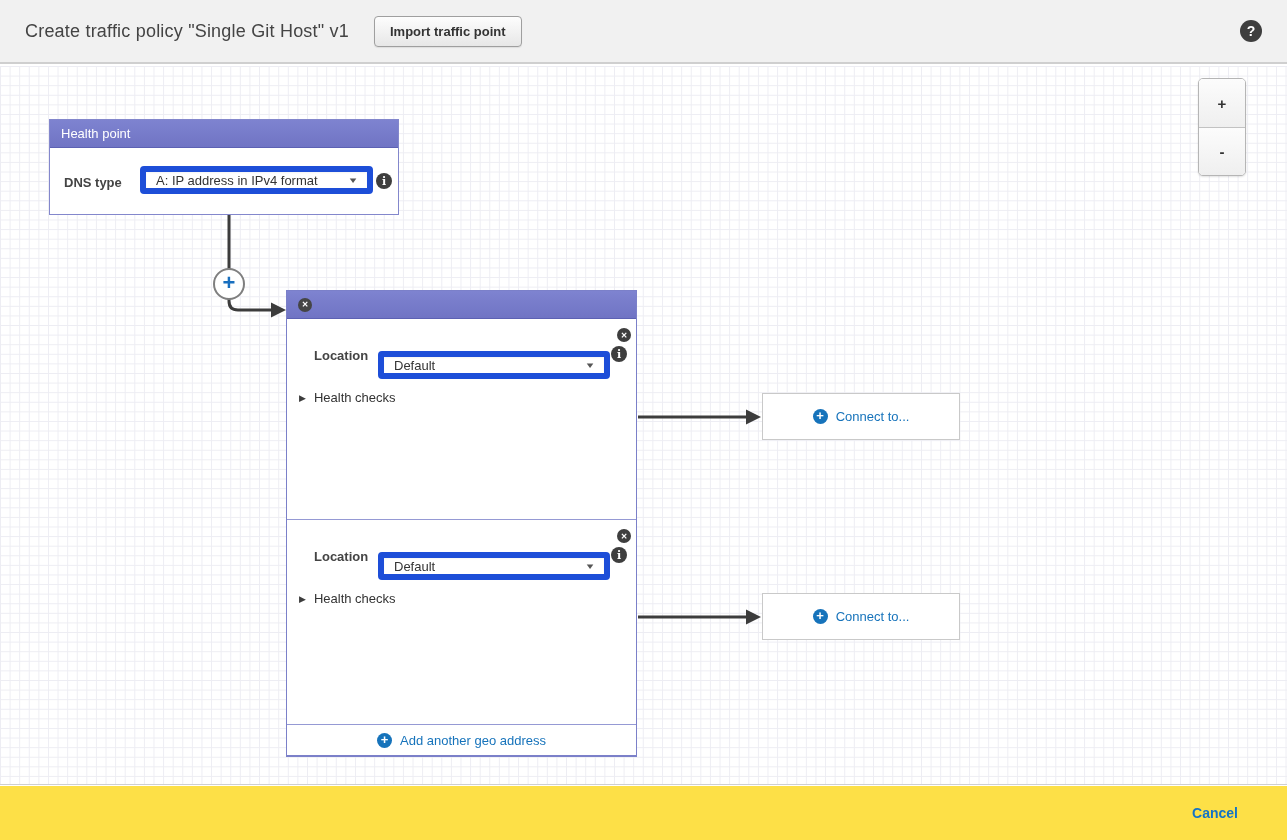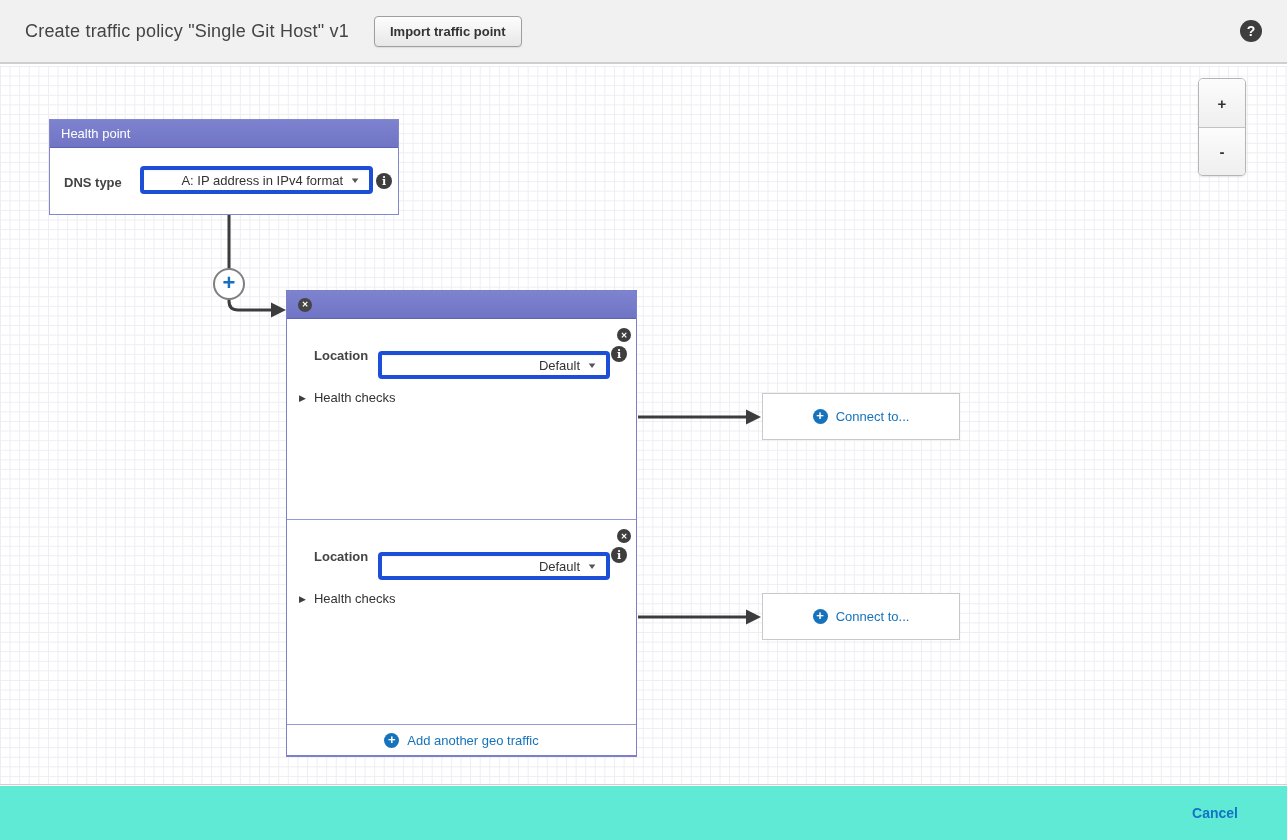--- a/index.html
+++ b/index.html
@@ -58,25 +58,24 @@
     color: #fff; font-size: 13px; display: flex; align-items: center; padding: 0 11px;
   }
   .node-header .hdr-title { flex: 1; }
 
   
   .start-node { left: 49px; top: 53px; width: 350px; height: 96px; }
   .field-row { position: relative; height: 100%; padding-left: 24px; }
   .lbl { position: absolute; font-size: 13px; font-weight: bold; color: #444; }
   .start-node .lbl { left: 14px; top: 27px; }
   .select {
-    position: absolute; background: #fff; border: 4px solid #1d4ed8; border-radius: 4px;
+    position: absolute; background: #fff; border: 6px solid #1d4ed8; border-radius: 4px;
     font-size: 13px; color: #333; display: flex; align-items: center;
     padding: 0 10px; cursor: pointer; height: 28px;
     box-shadow: inset 0 1px 2px rgba(0,0,0,.05);
-    text-align: right;
   }
   .select .sel-text { flex: 1; white-space: nowrap; overflow: hidden; }
   .caret { font-size: 8px; color: #555; margin-left: 8px; transform: scaleX(1.4); }
   .start-node .select { left: 90px; top: 18px; width: 233px; }
   .info-badge {
     position: absolute; width: 16px; height: 16px; border-radius: 50%;
     background: #3e3e3e; color: #fff; display: flex; align-items: center; justify-content: center;
     font-family: "DejaVu Serif", serif; font-weight: bold; font-size: 11px; cursor: pointer;
   }
   .start-node .info-badge { left: 326px; top: 25px; }
@@ -124,21 +123,21 @@
   .connect-box {
     position: absolute; width: 198px; height: 47px; background: #fff;
     border: 1px solid #c9c9c9; display: flex; align-items: center; justify-content: center;
     cursor: pointer;
   }
   .connect-box-1 { left: 762px; top: 327px; }
   .connect-box-2 { left: 762px; top: 527px; }
 
   
   .bottombar {
-    position: absolute; left: 0; top: 786px; width: 1287px; height: 54px; background: #5eead4;
+    position: absolute; left: 0; top: 786px; width: 1287px; height: 54px; background: #fde047;
     display: flex; align-items: center; justify-content: flex-end; padding-right: 27px;
   }
   .cancel-link { color: #1373c6; font-size: 14px; font-weight: bold; cursor: pointer; margin-right: 22px; }
   .create-btn {
     padding: 8px 17px; border-radius: 4px;
     background: linear-gradient(#3f8ed9, #2172c3);
     border: 1px solid #1f62a8; color: #fff; font-size: 14px; font-weight: bold; cursor: pointer;
     box-shadow: inset 0 1px 0 rgba(255,255,255,.35), 0 1px 1px rgba(0,0,0,.15);
     text-shadow: 0 -1px 0 rgba(0,0,0,.25);
   }
@@ -213,21 +212,21 @@
       </div>
       <span class="info-badge">i</span>
       <div class="hc-row">
         <span class="disclosure">▶</span>
         <span>Health checks</span>
       </div>
     </div>
 
     <div class="geo-footer">
       <span class="blue-plus">+</span>
-      <span class="blue-link-text">Add another geo traffic</span>
+      <span class="blue-link-text">Add another geo address</span>
     </div>
   </div>
 
   <div class="connect-box connect-box-1">
     <span class="blue-plus">+</span>
     <span class="blue-link-text">Connect to...</span>
   </div>
   <div class="connect-box connect-box-2">
     <span class="blue-plus">+</span>
     <span class="blue-link-text">Connect to...</span>

